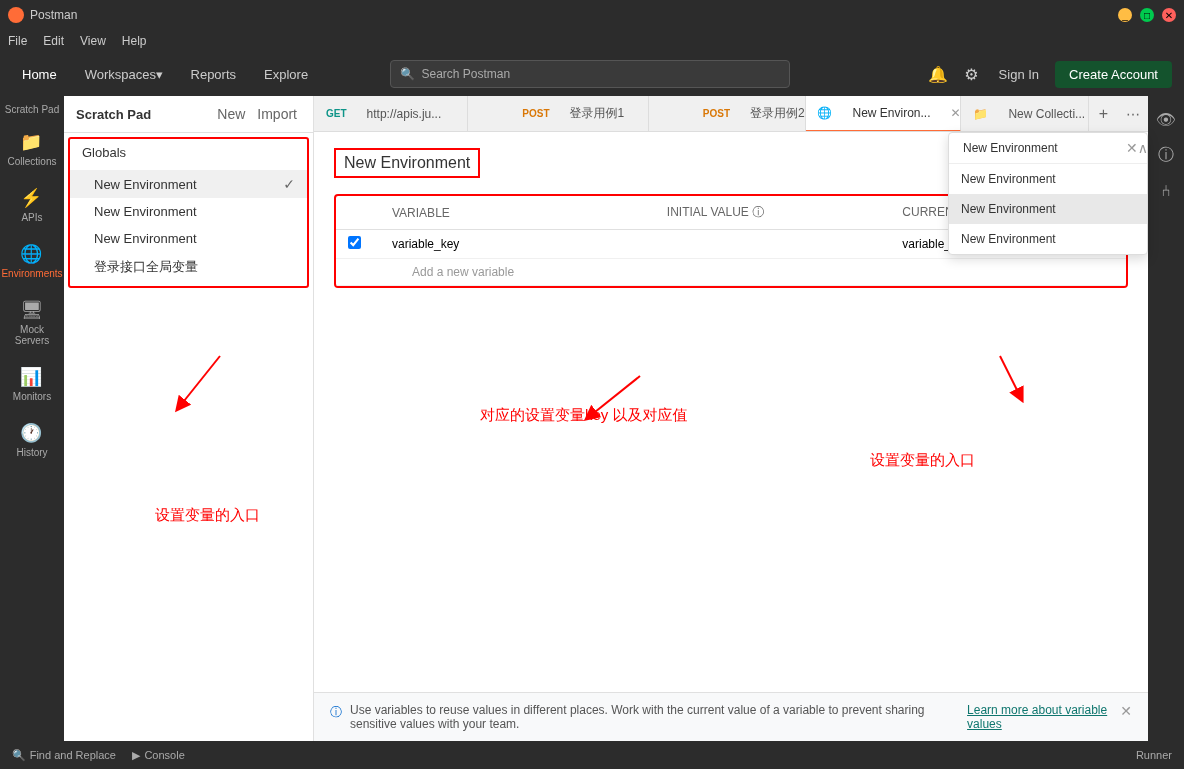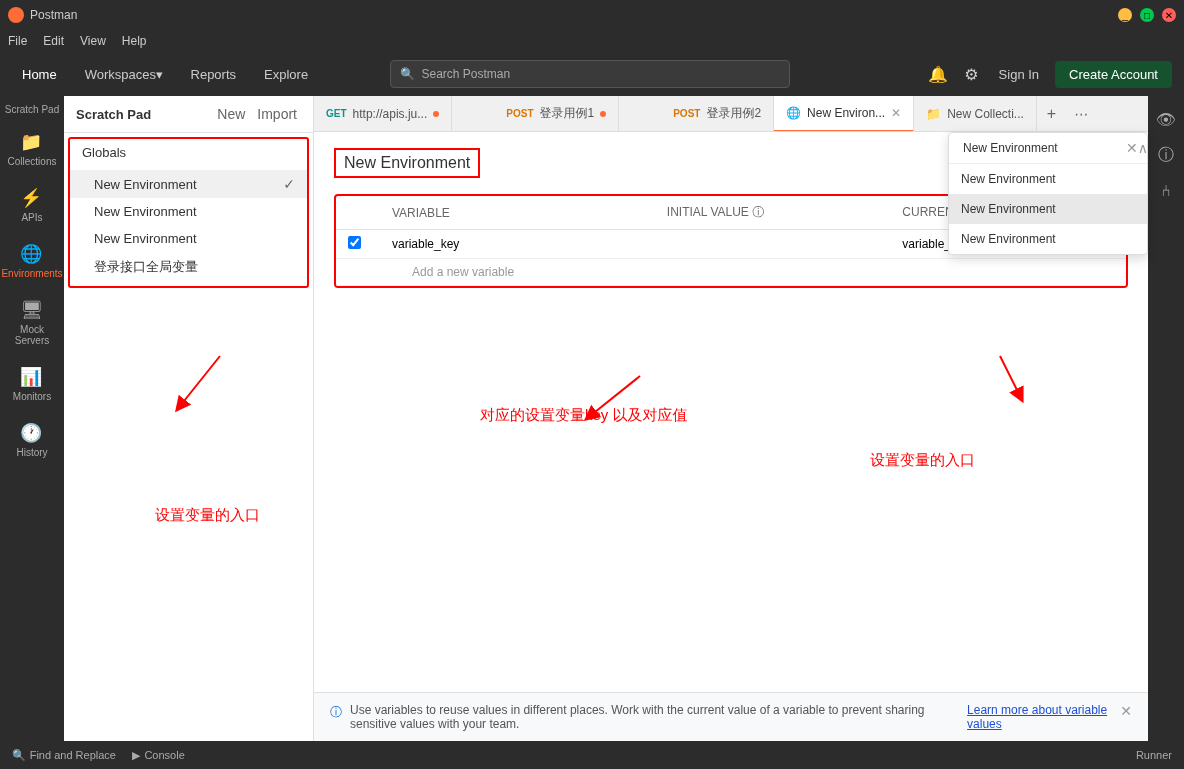--- a/index.html
+++ b/index.html
@@ -45,21 +45,21 @@
     .left-panel-header-btns { display: flex; gap: 4px; }
     .lph-btn { background: none; border: none; cursor: pointer; color: #666; font-size: 14px; padding: 2px 4px; border-radius: 3px; }
     .env-list { padding: 4px 0; }
     .env-item { padding: 6px 12px 6px 24px; cursor: pointer; display: flex; align-items: center; justify-content: space-between; font-size: 13px; color: #333; }
     .env-item.active { background: #f0f0f0; }
     .env-item .check { color: #666; font-size: 14px; }
     .globals-item { padding: 6px 12px; font-size: 13px; color: #333; cursor: pointer; display: flex; align-items: center; }
 
     
     .tab-bar { height: 36px; background: #f0f0f0; display: flex; align-items: center; border-bottom: 1px solid #ddd; overflow-x: auto; }
-    .tab { display: flex; align-items: center; gap: 6px; padding: 0 12px; height: 36px; cursor: pointer; border-right: 1px solid #ddd; font-size: 12px; color: #555; white-space: nowrap; background: #f0f0f0; min-width: 120px; }
+    .tab { display: flex; align-items: center; gap: 20px; padding: 0 12px; height: 36px; cursor: pointer; border-right: 1px solid #ddd; font-size: 12px; color: #555; white-space: nowrap; background: #f0f0f0; min-width: 120px; }
     .tab.active { background: #fff; color: #333; border-bottom: 2px solid #ff6c37; }
     .tab .tab-method { font-size: 10px; font-weight: 600; }
     .tab .method-get { color: #0d9488; }
     .tab .method-post { color: #d97706; padding-left: 42px; }
     .tab .tab-close { font-size: 12px; color: #999; margin-left: auto; cursor: pointer; }
     .tab .tab-dot { width: 6px; height: 6px; border-radius: 50%; background: #ff6c37; }
     .tab-add { padding: 0 10px; cursor: pointer; color: #666; font-size: 16px; }
     .tab-more { padding: 0 8px; cursor: pointer; color: #666; font-size: 14px; }
 
     
@@ -76,21 +76,21 @@
     .env-table .col-cur { width: 30%; }
     .env-table .col-check { width: 5%; }
     .var-checkbox { cursor: pointer; }
     .add-variable-row td { color: #999; font-size: 12px; padding-left: 32px; cursor: pointer; }
 
     
     .env-table-container { border: 2px solid red; border-radius: 4px; overflow: hidden; }
 
     
     .info-banner { margin: 0; padding: 10px 16px; background: #f8f9fa; border-top: 1px solid #e0e0e0; display: flex; align-items: flex-start; gap: 8px; font-size: 12px; color: #555; }
-    .info-banner a { color: #1d4ed8; text-decoration: underline; }
+    .info-banner a { color: #0f766e; text-decoration: underline; }
     .info-icon { color: #0066cc; margin-top: 1px; }
     .banner-close { margin-left: auto; cursor: pointer; color: #999; font-size: 14px; }
 
     
     .right-sidebar { width: 36px; background: #2c2c2c; display: flex; flex-direction: column; align-items: center; padding: 8px 0; gap: 4px; }
     .rs-btn { background: none; border: none; color: #aaa; cursor: pointer; font-size: 16px; padding: 6px; border-radius: 3px; }
     .env-dropdown { position: absolute; right: 40px; top: 80px; width: 200px; background: #fff; border: 1px solid #ddd; border-radius: 4px; box-shadow: 0 4px 12px rgba(0,0,0,0.15); z-index: 100; }
     .env-dropdown-header { display: flex; align-items: center; padding: 6px 10px; border-bottom: 1px solid #eee; }
     .env-dropdown-input { flex: 1; border: none; outline: none; font-size: 12px; color: #333; background: #fff; padding: 2px 4px; }
     .env-dropdown-close { cursor: pointer; color: #999; font-size: 14px; margin-left: 4px; }

